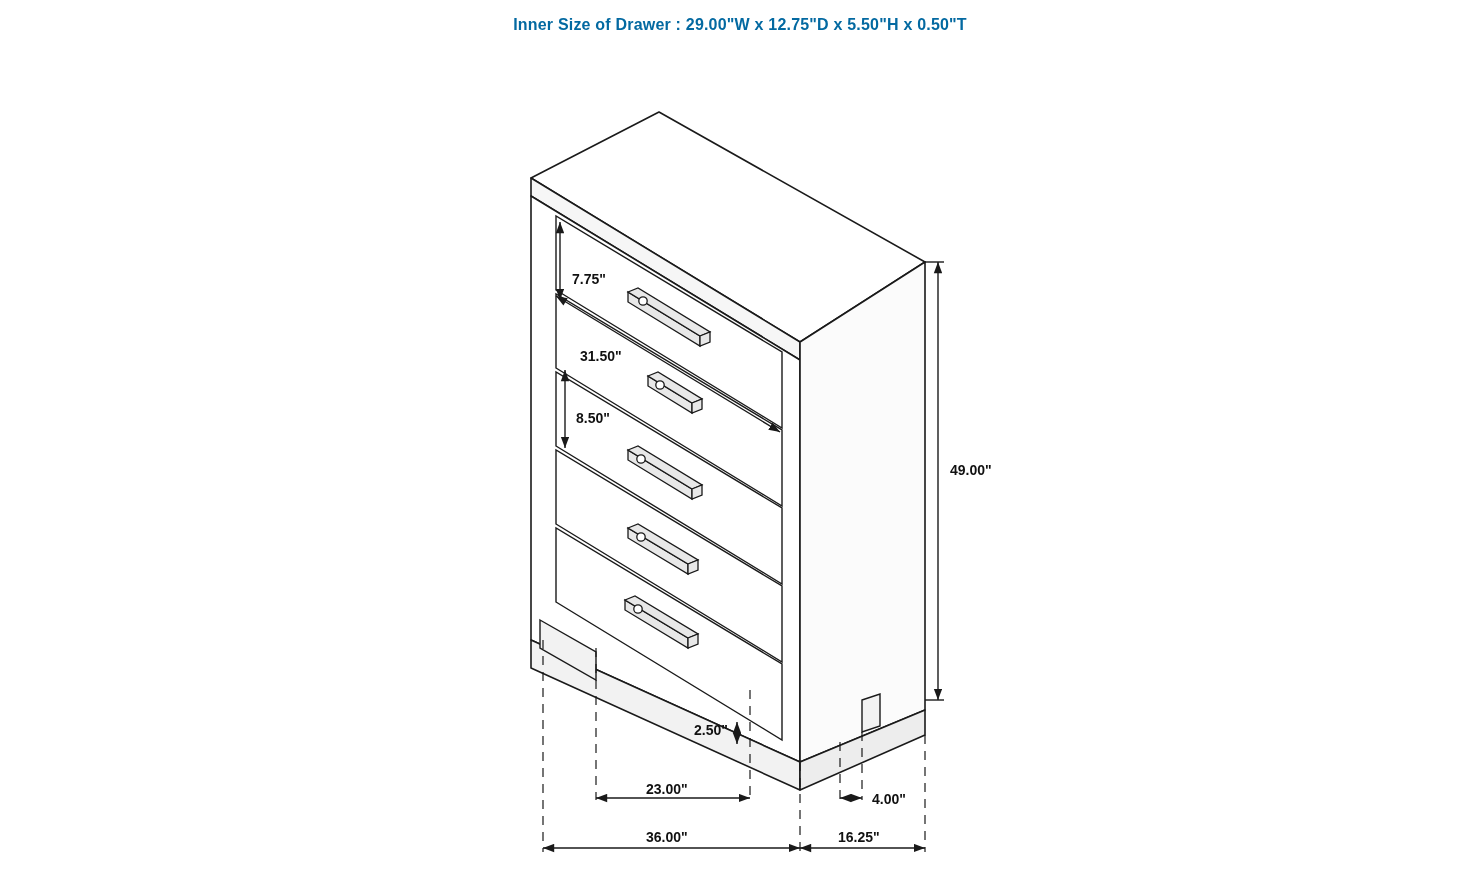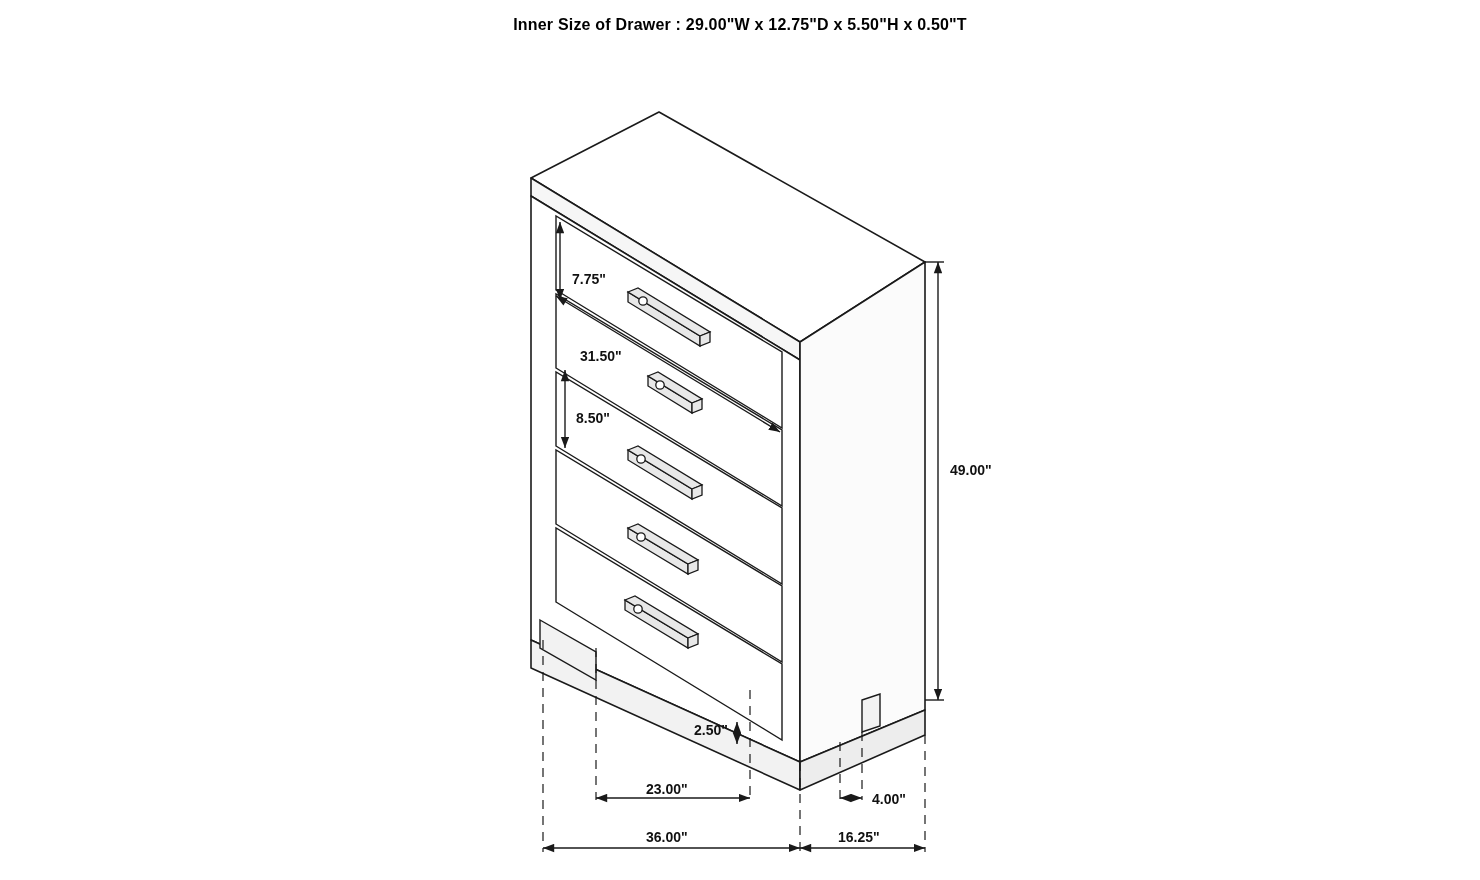--- a/index.html
+++ b/index.html
@@ -20,21 +20,21 @@
     height: 880px;
   }
   #title {
     position: absolute;
     top: 16px;
     left: 0;
     width: 1480px;
     text-align: center;
     font-size: 16px;
     font-weight: bold;
-    color: #000000;
+    color: #0369a1;
     letter-spacing: 0.2px;
   }
   svg.drawing {
     position: absolute;
     top: 0;
     left: 0;
     width: 1480px;
     height: 880px;
   }
   .dim-label {

